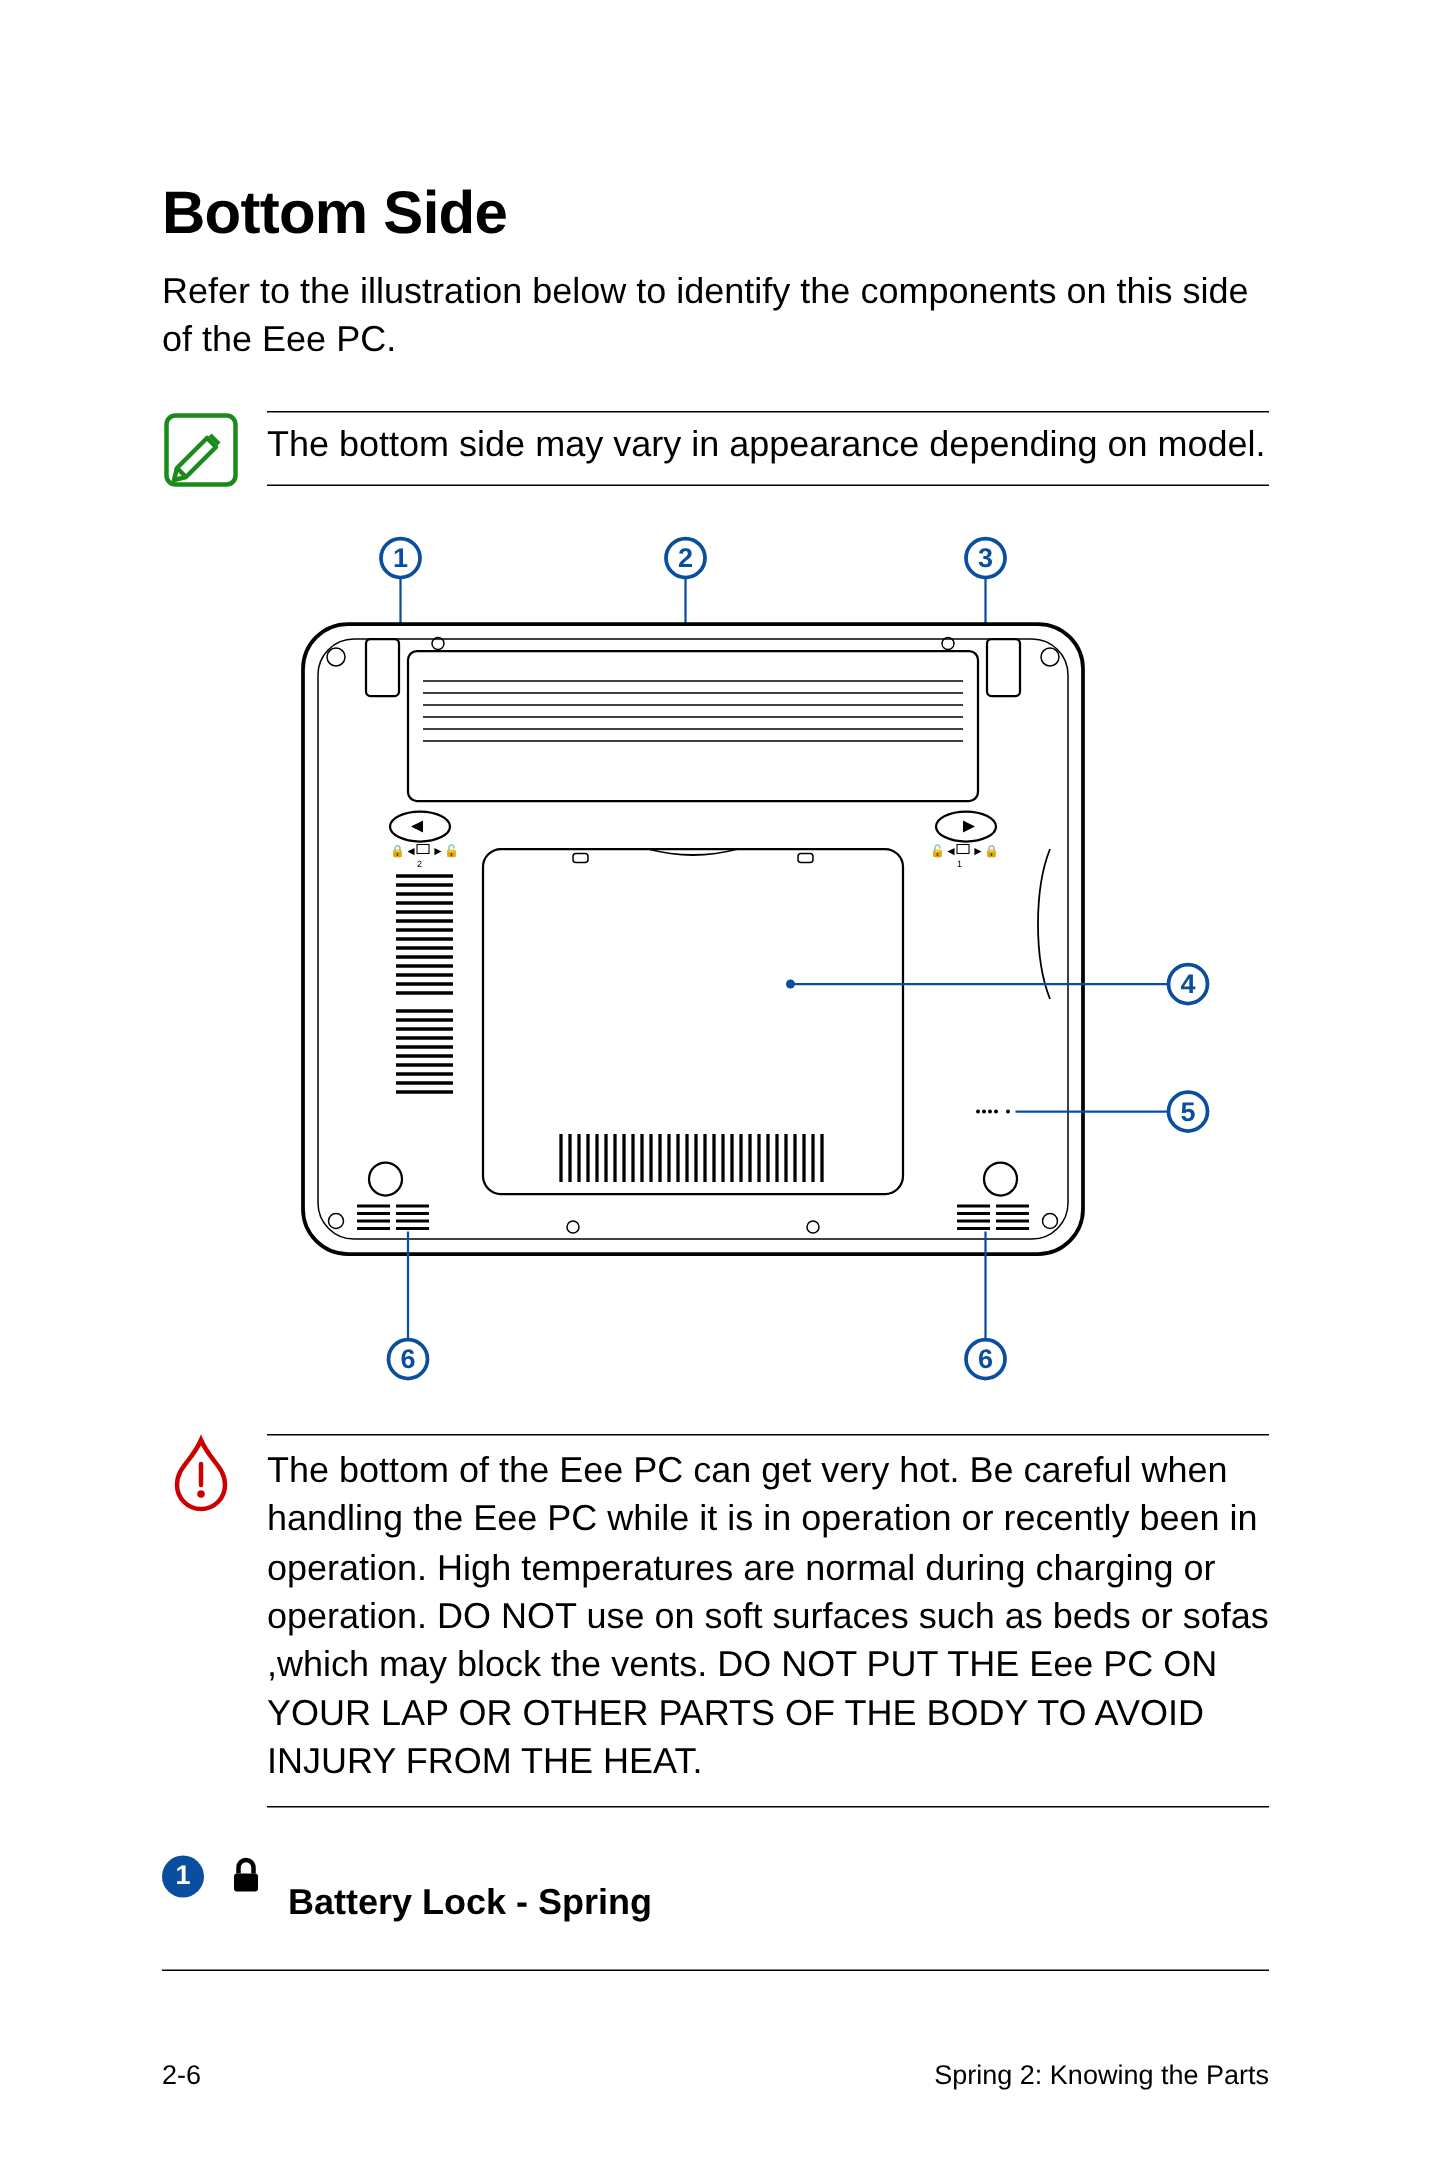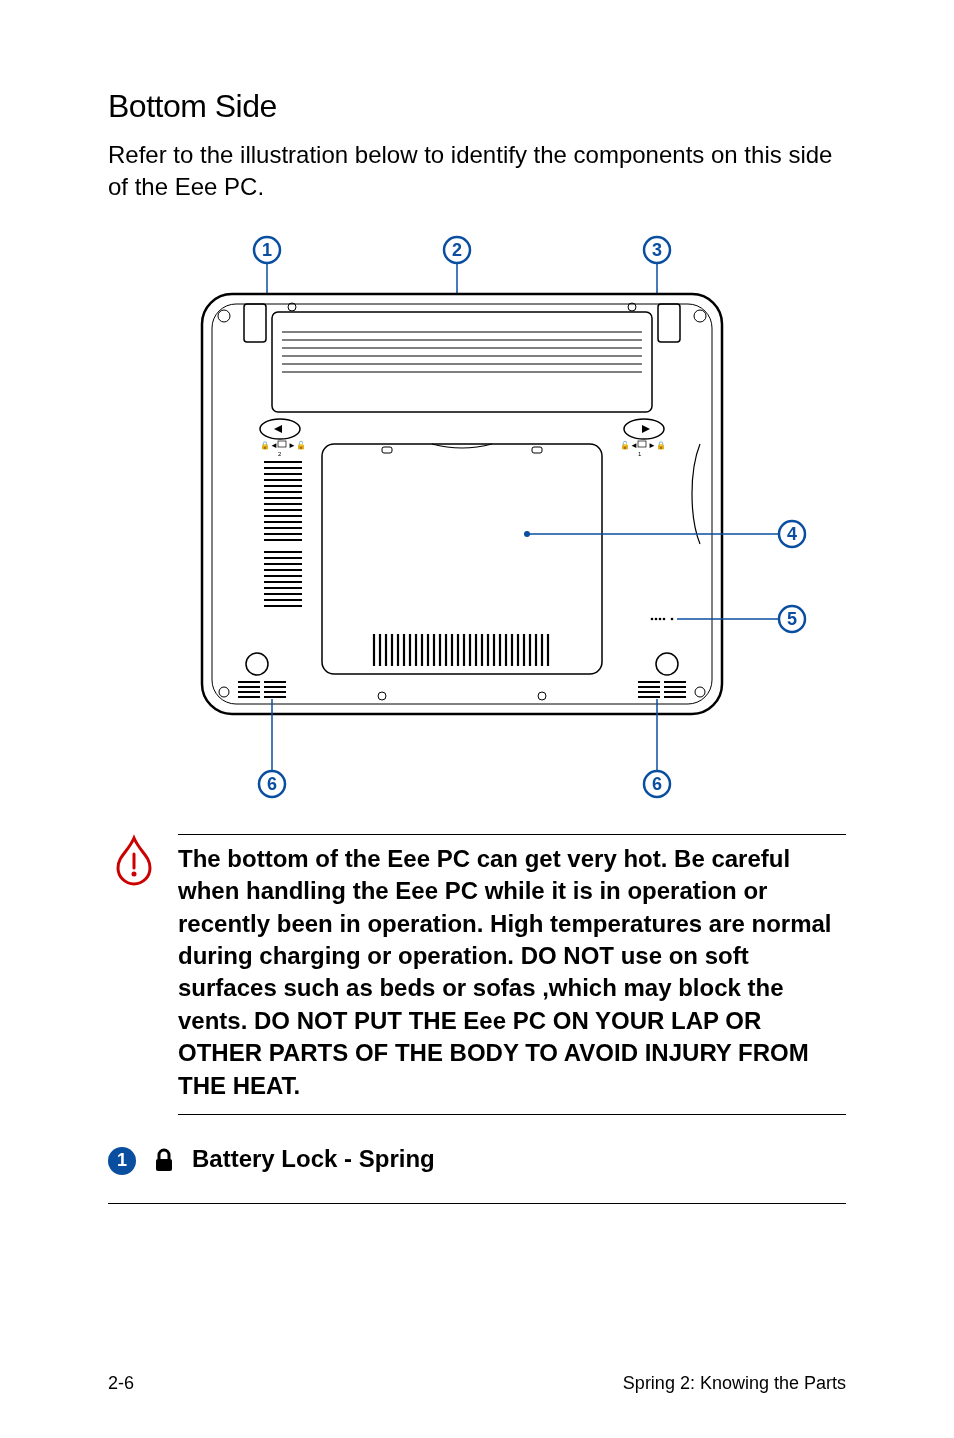--- a/index.html
+++ b/index.html
@@ -8,24 +8,25 @@
     width: 954px;
     height: 1438px;
     background: #fff;
     color: #000;
     position: relative;
   }
   .page {
     padding: 88px 108px 0 108px;
   }
   h1 {
-    font-size: 32px;
-    font-weight: 400;
+    font-size: 40px;
+    font-weight: 700;
     margin-bottom: 14px;
     letter-spacing: -0.5px;
+    margin-top: 32px;
   }
   .intro {
     font-size: 24px;
     line-height: 1.35;
     margin-bottom: 30px;
   }
   .note-block {
     display: flex;
     align-items: flex-start;
     gap: 18px;
@@ -69,21 +70,20 @@
   }
   .warning-text-wrap {
     flex: 1;
     border-top: 1px solid #000;
     border-bottom: 1px solid #000;
     padding: 8px 0 12px 0;
   }
   .warning-text {
     font-size: 24px;
     line-height: 1.35;
-    font-weight: bold;
   }
   .item-block {
     display: flex;
     align-items: flex-start;
     gap: 14px;
     margin-top: 28px;
     border-bottom: 1px solid #000;
     padding-bottom: 18px;
   }
   .item-number {
@@ -101,20 +101,21 @@
     margin-top: 2px;
   }
   .item-icon {
     width: 28px;
     height: 28px;
     flex-shrink: 0;
     margin-top: 2px;
   }
   .item-content {
     flex: 1;
+    margin-top: 20px;
   }
   .item-title {
     font-size: 24px;
     font-weight: 700;
     margin-bottom: 12px;
   }
   .item-desc {
     font-size: 24px;
     line-height: 1.35;
   }
@@ -152,20 +153,31 @@
 </style>
 </head>
 <body>
 
 <div class="page">
 
   <h1>Bottom Side</h1>
 
   <p class="intro">Refer to the illustration below to identify the components on this side of the Eee PC.</p>
 
+  <div class="note-block">
+    <svg class="note-icon" viewBox="0 0 52 52">
+      <rect x="3" y="3" width="46" height="46" rx="6" fill="#fff" stroke="#1a8a1a" stroke-width="3"></rect>
+      <path d="M10 38 L30 18 L36 24 L16 44 Z" fill="none" stroke="#1a8a1a" stroke-width="3" stroke-linejoin="round"></path>
+      <path d="M10 38 L8 46 L16 44" fill="none" stroke="#1a8a1a" stroke-width="3" stroke-linejoin="round"></path>
+      <path d="M32 16 L38 22" fill="none" stroke="#1a8a1a" stroke-width="3"></path>
+    </svg>
+    <div class="note-text-wrap">
+      <p class="note-text">The bottom side may vary in appearance depending on model.</p>
+    </div>
+  </div>
 
   <div class="diagram-wrap">
     <svg width="680" height="570" viewBox="0 0 680 570">
 
       <g>
         <line class="callout-line" x1="130" y1="28" x2="130" y2="70"></line>
         <circle class="callout-circle" cx="130" cy="16" r="13"></circle>
         <text class="callout-num" x="130" y="16">1</text>
       </g>
       <g>

